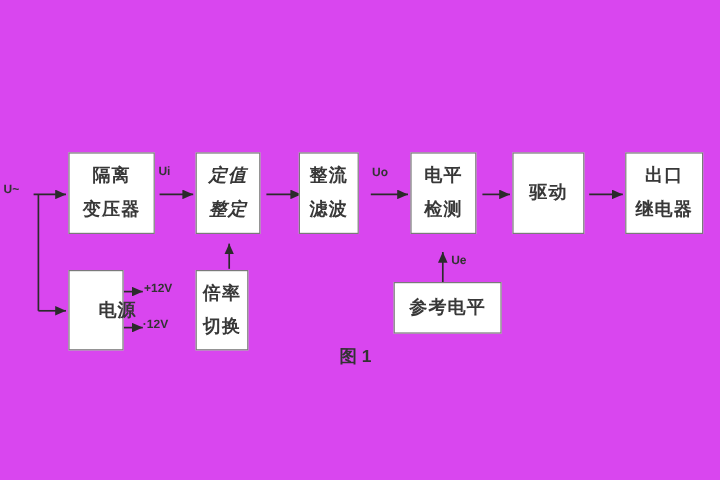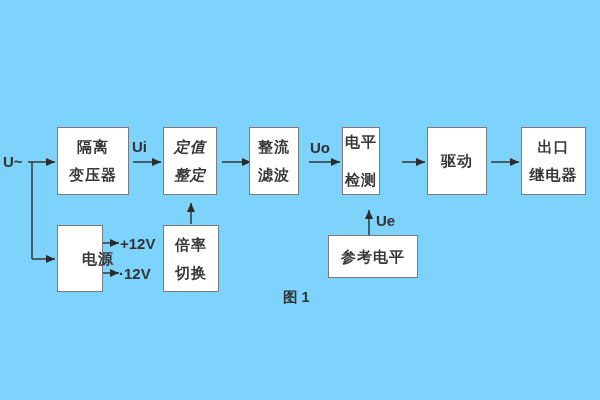--- a/index.html
+++ b/index.html
@@ -1,19 +1,19 @@
 <!DOCTYPE html>
 <html><head>
 <meta charset="utf-8">
 <style>
   html,body{margin:0;padding:0;background:#ffffff;}
   #canvas{
     position:relative;
     width:600px;height:400px;
-    background:#7dd3fc;
+    background:#d946ef;
     font-family:"Liberation Sans","DejaVu Sans",sans-serif;
     overflow:hidden;
   }
   .box{
     position:absolute;
     box-sizing:border-box;
     border:1.5px solid #7a7a7a;
     background:#ffffff;
     display:flex;
     flex-direction:column;
@@ -23,30 +23,30 @@
     line-height:28px;
     font-weight:600;
     color:#383838;
     letter-spacing:1px;
   }
   .box span{display:block;white-space:nowrap;}
   
   .b1{left:57px;  top:127px; width:72px; height:68px;}
   .b2{left:163px; top:127px; width:54px; height:68px;font-style:italic;}
   .b3{left:249px; top:127px; width:50px; height:68px;}
-  .b4{left:342px; top:127px; width:38px; height:68px;justify-content:space-between;}
+  .b4{left:342px; top:127px; width:55px; height:68px;}
   .b5{left:427px; top:127px; width:60px; height:68px;}
   .b6{left:521px; top:127px; width:65px; height:68px;}
   
   .b7{left:57px;  top:225px; width:46px; height:67px;padding-left:36px;}
-  .b8{left:163px; top:225px; width:56px; height:67px;}
+  .b8{left:163px; top:225px; width:44px; height:67px;}
   .b9{left:328px; top:235px; width:90px; height:43px;}
   .lbl{
     position:absolute;
-    font-size:15px;
+    font-size:10px;
     font-weight:700;
     color:#333333;
     white-space:nowrap;
   }
   .lbl-u  {left:3px;   top:153px;}
   .lbl-ui {left:132px; top:138px;}
   .lbl-uo {left:310px; top:139px;}
   .lbl-ue {left:376px; top:212px;}
   .lbl-p12{left:120px; top:235px;}
   .lbl-n12{left:119px; top:265px;text-align:right;}

